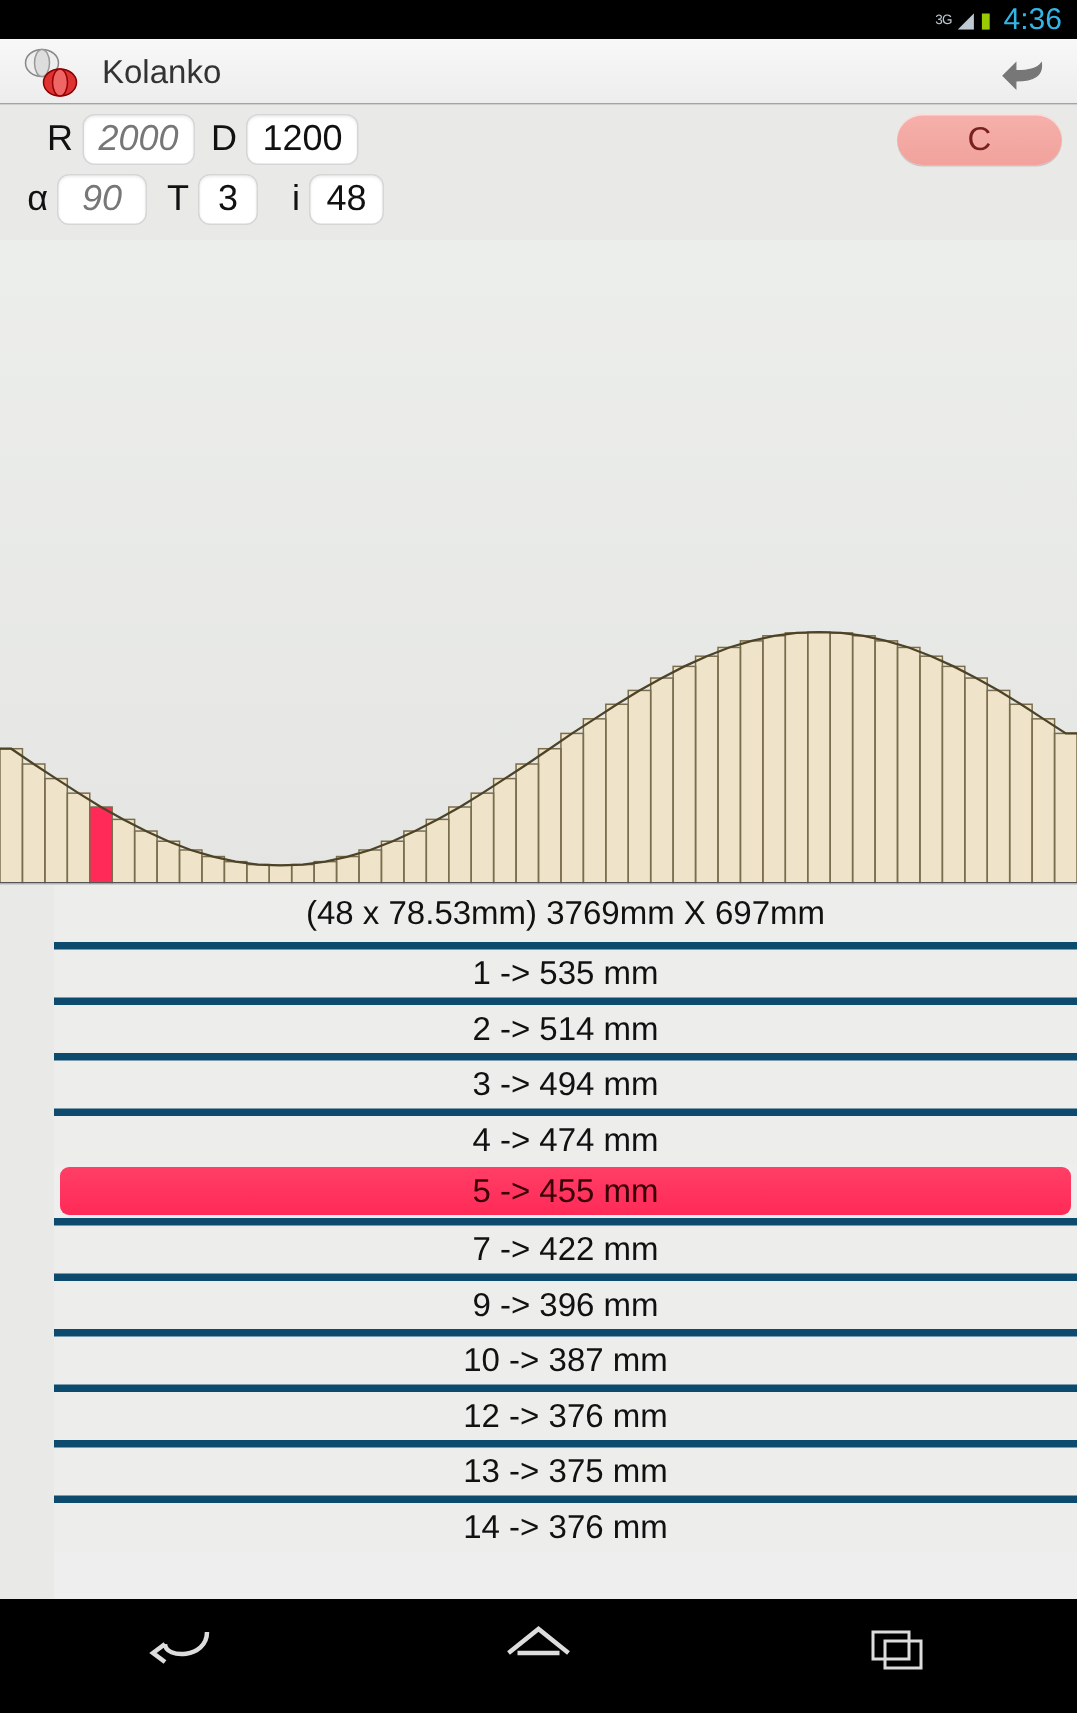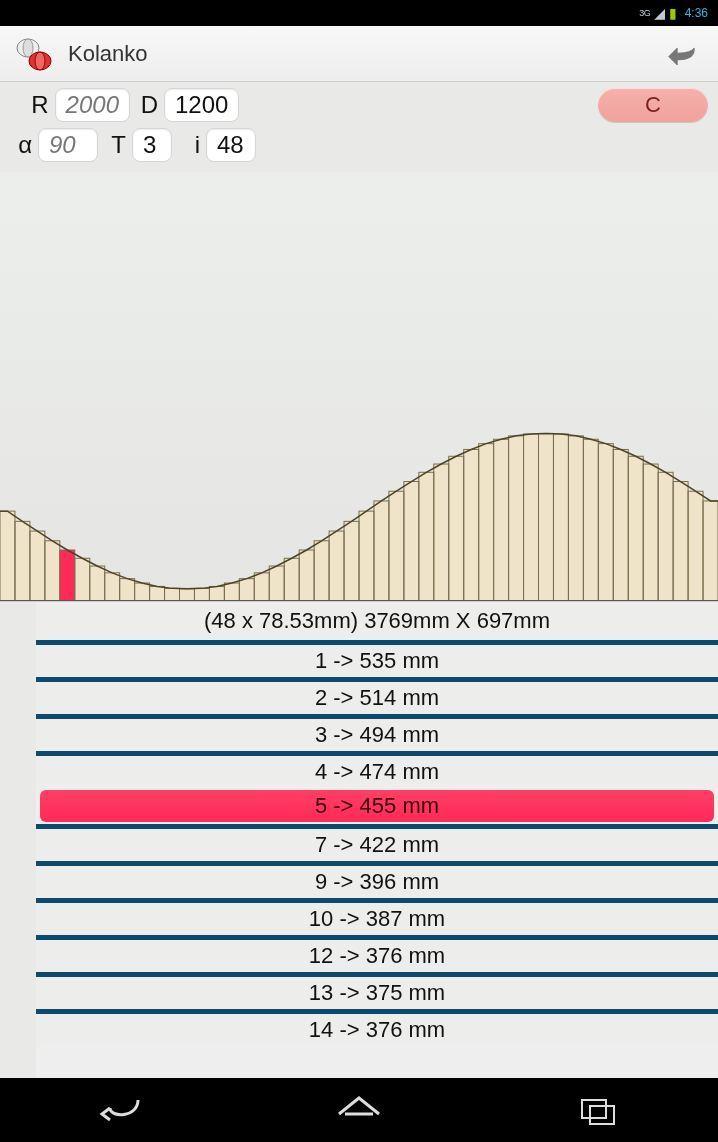--- a/index.html
+++ b/index.html
@@ -2,45 +2,45 @@
 <html><head>
 <meta charset="utf-8">
 <style>
   * { box-sizing: border-box; margin: 0; padding: 0; }
   html, body { width: 718px; height: 1142px; font-family: Arial, Helvetica, sans-serif; background:#000; }
   .status-bar {
     height: 26px; background:#000; color:#bfc9d1; display:flex;
     justify-content:flex-end; align-items:center; padding:0 10px; gap:4px;
     font-size:14px;
   }
-  .status-bar .time { color:#33b5e5; font-size:12px; margin-left:4px;}
+  .status-bar .time { color:#33b5e5; font-size:20px; margin-left:4px;}
   .status-bar .sig { font-size:9px; letter-spacing:-0.5px;}
   .app-bar {
-    height:56px; background:linear-gradient(#f8f8f8,#ecedec);
+    height:44px; background:linear-gradient(#f8f8f8,#ecedec);
     display:flex; align-items:center; padding:16px 14px; border-bottom:1px solid #cfcfcf;
   }
   .app-icon {
     width:40px; height:40px; position:relative; flex:0 0 auto;
   }
   .app-icon svg { width:40px; height:40px; }
   .app-title { font-size:22px; color:#333; margin-left:14px; flex:1; }
   .back-arrow { width:40px; height:40px; display:flex; align-items:center; justify-content:center; }
   .back-arrow svg { width:34px; height:28px; stroke:#777; }
 
   .content { background:#e9e9e8; height:calc(1142px - 26px - 60px - 60px); display:flex; flex-direction:column; }
 
   .params {
     padding:6px 10px 10px 10px; display:flex; justify-content:center; gap:20px;
   }
   .param-fields { display:flex; flex-direction:column; gap:6px; align-items:center; }
   .field-row { display:flex; align-items:center; gap:6px; font-size:24px; color:#111;}
   .field-row .lbl { font-style:normal; min-width:22px; text-align:right;}
   .fld {
     background:#fff; border-radius:8px; padding:2px 10px; font-size:24px;
-    font-style:italic; color:#777; min-width:60px; text-align:left;
+    font-style:italic; color:#777; min-width:60px; text-align:center;
     border:1px solid #d6d6d6; box-shadow: inset 0 1px 2px rgba(0,0,0,0.08);
   }
   .fld.solid { font-style:normal; color:#111;}
   .pbuttons { display:flex; flex-direction:column; gap:10px; margin-left:auto; }
   .btn {
     width:110px; height:34px; border-radius:17px; text-align:center; font-size:22px;
     display:flex; align-items:center; justify-content:center; font-weight:400;
     box-shadow: 0 1px 0 rgba(0,0,0,0.15), inset 0 1px 0 rgba(255,255,255,0.6);
     cursor:pointer;
   }

